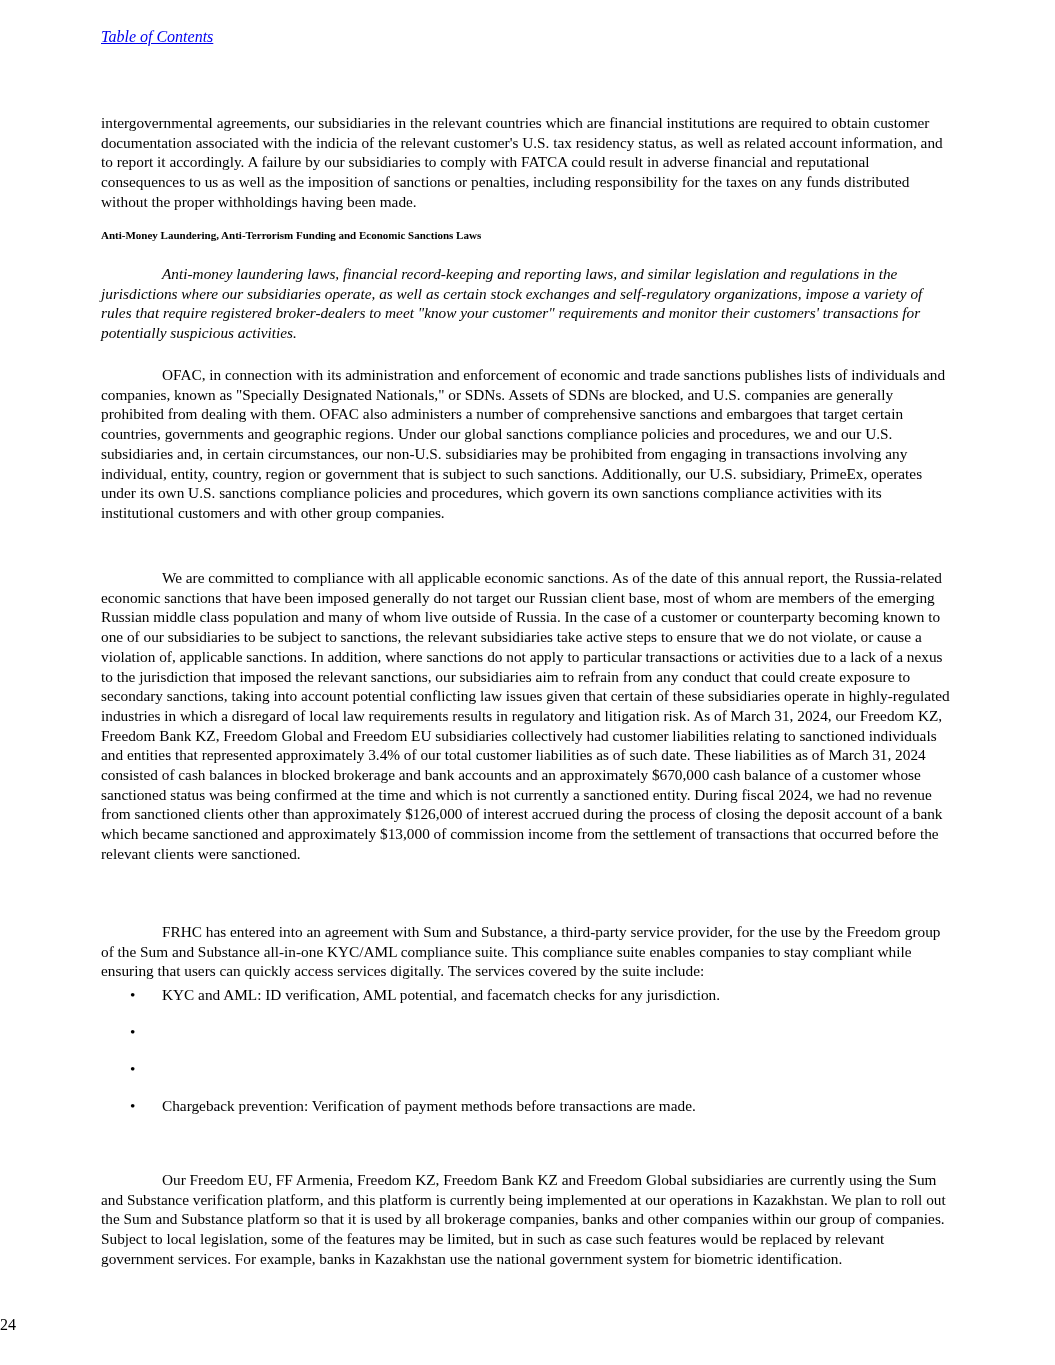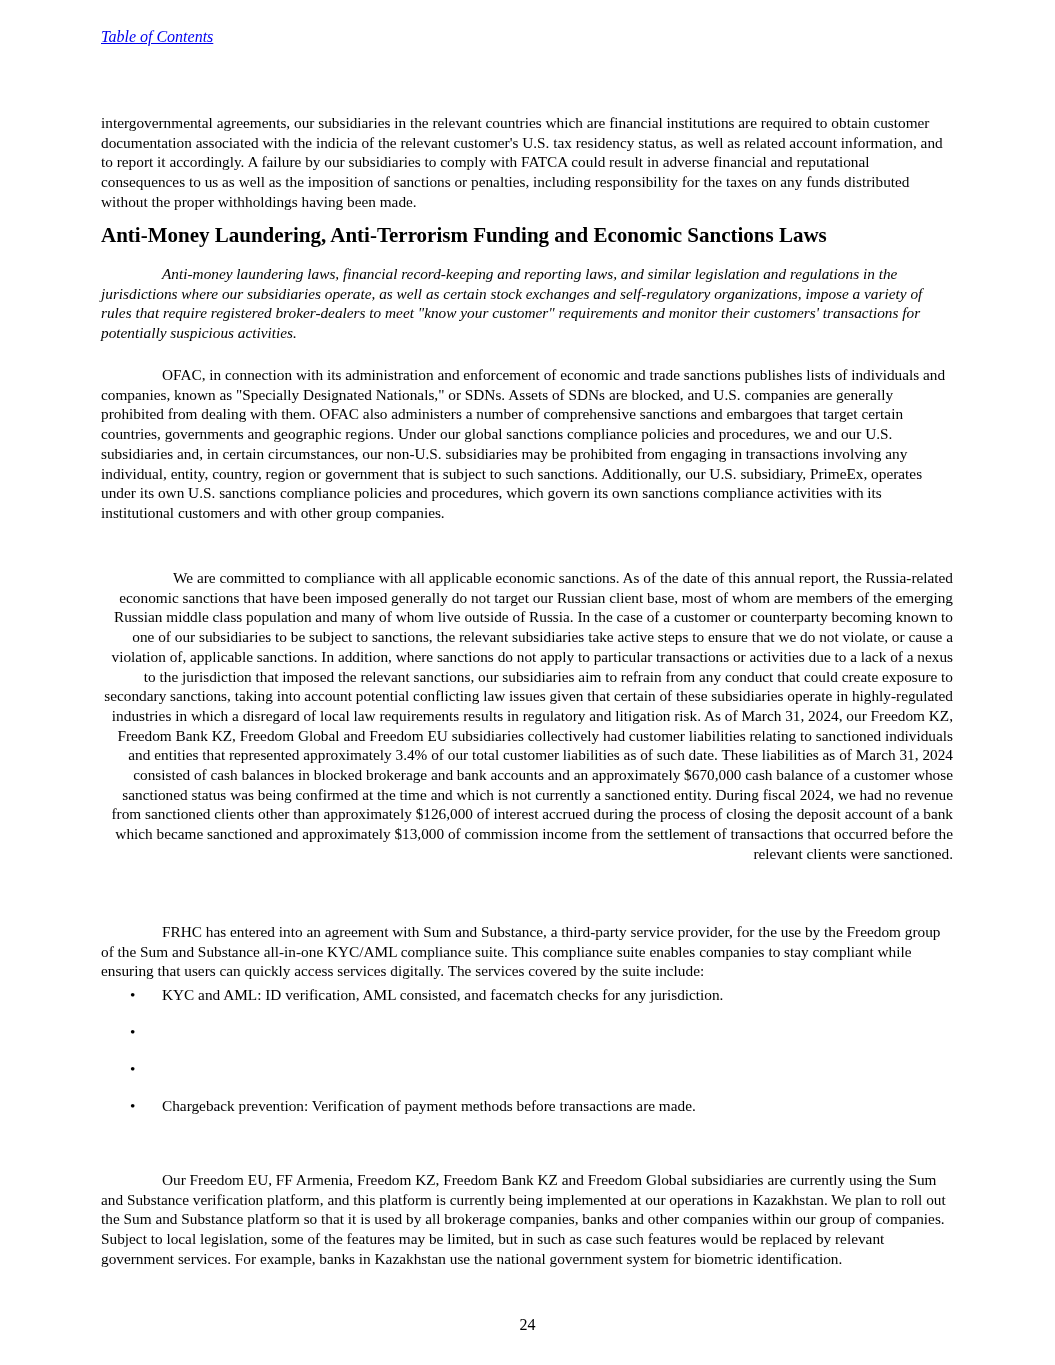--- a/index.html
+++ b/index.html
@@ -35,21 +35,21 @@
       margin-top: 38px;
     }
     p {
       margin: 0;
     }
     .indent {
       text-indent: 61px;
     }
     .heading {
       font-weight: bold;
-      font-size: 21px;
+      font-size: 11px;
       line-height: 19.7px;
     }
     .bullet-list {
       position: absolute;
       left: 101px;
       width: 852px;
       margin: 0;
       padding: 0;
       list-style: none;
       font-size: 15.3px;
@@ -63,21 +63,20 @@
     .bullet-list .bullet {
       position: absolute;
       left: 29px;
       top: 0;
     }
     .page-number {
       position: absolute;
       left: 0;
       width: 1055px;
       top: 1316px;
-      text-align: center;
       font-size: 16px;
     }
   </style>
 </head>
 <body>
 
 <a class="toc-link">Table of Contents</a>
 
 <div class="body-block" style="top:75px;">
   <p>intergovernmental agreements, our subsidiaries in the relevant countries which are financial institutions are required to obtain customer documentation associated with the indicia of the relevant customer's U.S. tax residency status, as well as related account information, and to report it accordingly.  A failure by our subsidiaries to comply with FATCA could result in adverse financial and reputational consequences to us as well as the imposition of sanctions or penalties, including responsibility for the taxes on any funds distributed without the proper withholdings having been made.</p>
@@ -88,32 +87,32 @@
 </div>
 
 <div class="body-block" style="top:226px;font-style:italic;">
   <p class="indent">Anti-money laundering laws, financial record-keeping and reporting laws, and similar legislation and regulations in the jurisdictions where our subsidiaries operate, as well as certain stock exchanges and self-regulatory organizations, impose a variety of rules that require registered broker-dealers to meet "know your customer" requirements and monitor their customers' transactions for potentially suspicious activities.</p>
 </div>
 
 <div class="body-block" style="top:327px;">
   <p class="indent">OFAC, in connection with its administration and enforcement of economic and trade sanctions publishes lists of individuals and companies, known as "Specially Designated Nationals," or SDNs. Assets of SDNs are blocked, and U.S. companies are generally prohibited from dealing with them. OFAC also administers a number of comprehensive sanctions and embargoes that target certain countries, governments and geographic regions. Under our global sanctions compliance policies and procedures, we and our U.S. subsidiaries and, in certain circumstances, our non-U.S. subsidiaries may be prohibited from engaging in transactions involving any individual, entity, country, region or government that is subject to such sanctions. Additionally, our U.S. subsidiary, PrimeEx, operates under its own U.S. sanctions compliance policies and procedures, which govern its own sanctions compliance activities with its institutional customers and with other group companies.</p>
 </div>
 
-<div class="body-block" style="top:530px;text-align:right;">
+<div class="body-block" style="top:530px;">
   <p class="indent">We are committed to compliance with all applicable economic sanctions.  As of the date of this annual report, the Russia-related economic sanctions that have been imposed generally do not target our Russian client base, most of whom are members of the emerging Russian middle class population and many of whom live outside of Russia.  In the case of a customer or counterparty becoming known to one of our subsidiaries to be subject to sanctions, the relevant subsidiaries take active steps to ensure that we do not violate, or cause a violation of, applicable sanctions. In addition, where sanctions do not apply to particular transactions or activities due to a lack of a nexus to the jurisdiction that imposed the relevant sanctions, our subsidiaries aim to refrain from any conduct that could create exposure to secondary sanctions, taking into account potential conflicting law issues given that certain of these subsidiaries operate in highly-regulated industries in which a disregard of local law requirements results in regulatory and litigation risk. As of March 31, 2024, our Freedom KZ, Freedom Bank KZ, Freedom Global and Freedom EU subsidiaries collectively had customer liabilities relating to sanctioned individuals and entities that represented approximately 3.4% of our total customer liabilities as of such date. These liabilities as of March 31, 2024 consisted of cash balances in blocked brokerage and bank accounts and an approximately $670,000 cash balance of a customer whose sanctioned status was being confirmed at the time and which is not currently a sanctioned entity. During fiscal 2024, we had no revenue from sanctioned clients other than approximately $126,000 of interest accrued during the process of closing the deposit account of a bank which became sanctioned and approximately $13,000 of commission income from the settlement of transactions that occurred before the relevant clients were sanctioned.</p>
 </div>
 
 <div class="body-block" style="top:884px;">
   <p class="indent">FRHC has entered into an agreement with Sum and Substance, a third-party service provider, for the use by the Freedom group of the Sum and Substance all-in-one KYC/AML compliance suite. This compliance suite enables companies to stay compliant while ensuring that users can quickly access services digitally. The services covered by the suite include:</p>
 </div>
 
 <ul class="bullet-list" style="top:985px;">
   <li>
     <span class="bullet">•</span>
-    <span>KYC and AML: ID verification, AML consisted, and facematch checks for any jurisdiction.</span>
+    <span>KYC and AML: ID verification, AML potential, and facematch checks for any jurisdiction.</span>
   </li>
   <li>
     <span class="bullet">•</span>
   </li>
   <li>
     <span class="bullet">•</span>
   </li>
   <li>
     <span class="bullet">•</span>
     <span>Chargeback prevention: Verification of payment methods before transactions are made.</span>

